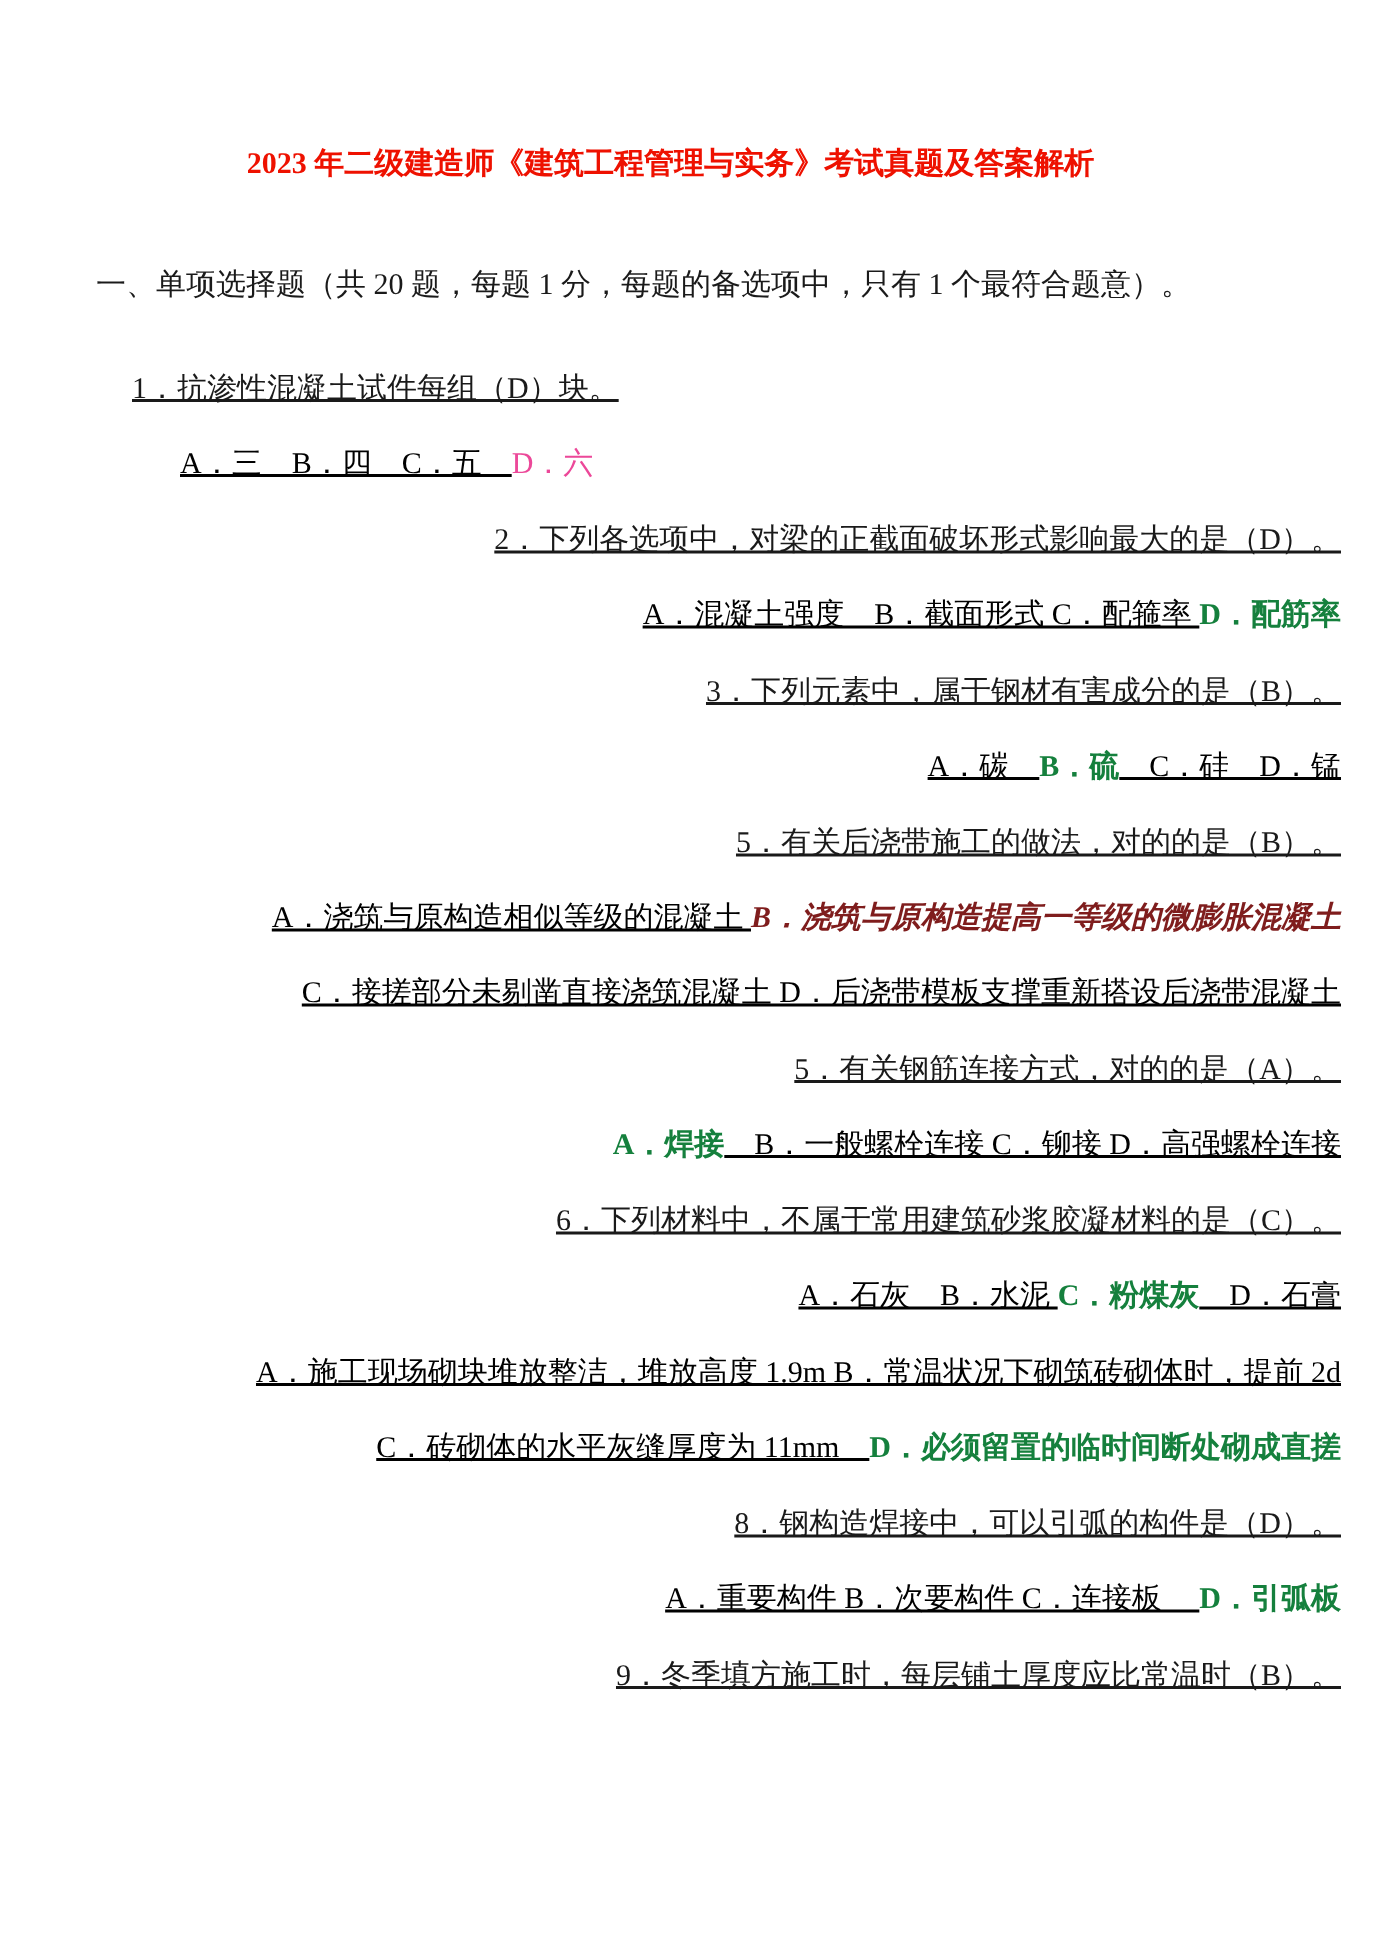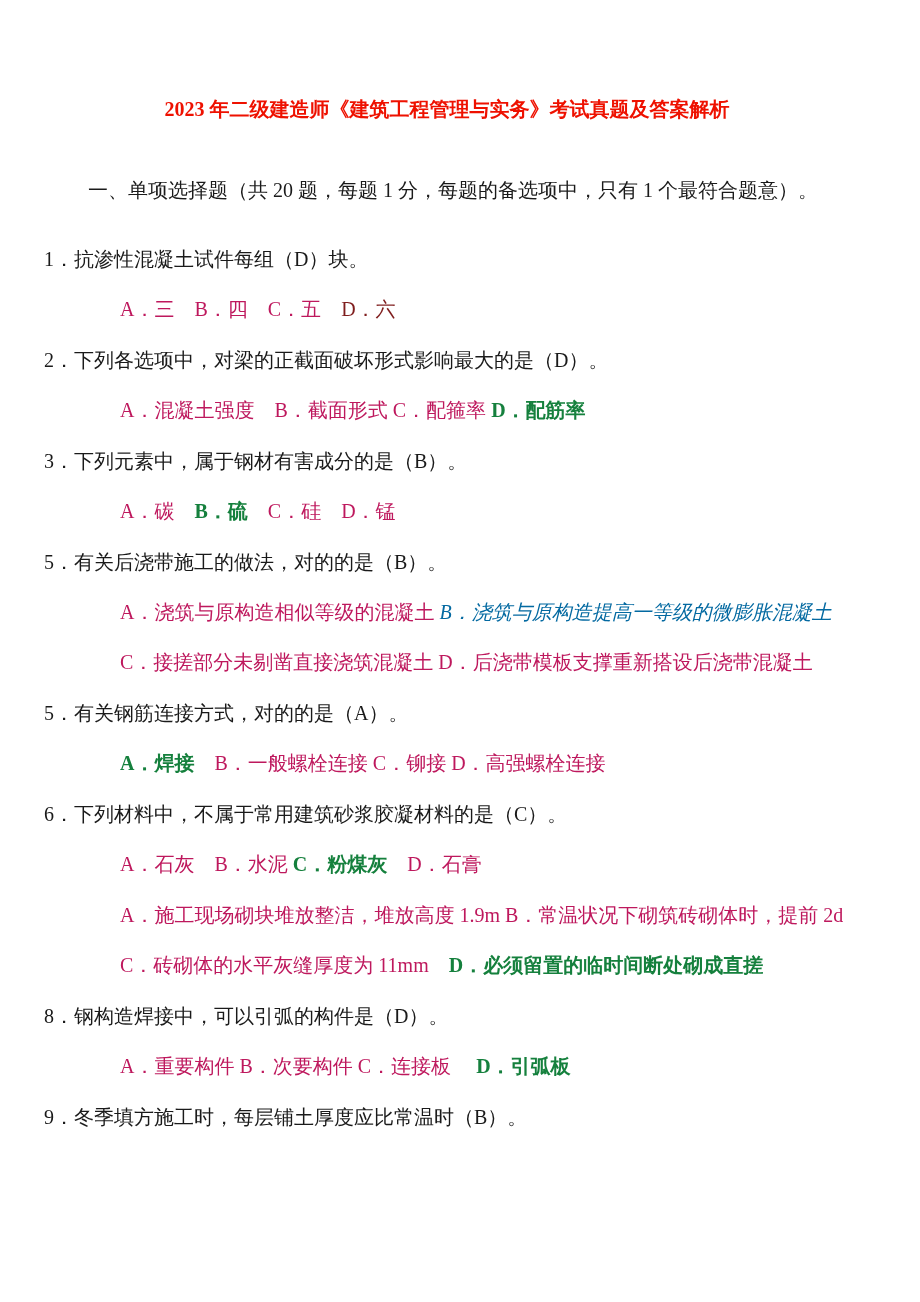--- a/index.html
+++ b/index.html
@@ -28,42 +28,42 @@
     height: 26px;
     line-height: 26px;
     text-align: center;
     font-size: 20px;
     font-weight: bold;
     color: #ee1100;
     white-space: pre-wrap;
   }
   .section-header {
     margin-top: 55px;
-    padding-left: 88px;
+    padding-left: 64px;
     line-height: 26px;
     font-size: 20px;
     white-space: pre-wrap;
   }
   .questions {
     margin-top: 31px;
   }
   .question-block { margin: 0; }
-  .question-block + .question-block { margin-top: 1px; }
+  .question-block + .question-block { margin-top: 1px; text-align: right; }
   .line {
     height: 50px;
     line-height: 50px;
     font-size: 20px;
     white-space: pre-wrap;
   }
-  .stem-line   { padding-left: 44px; }
+  .stem-line   { padding-left: 88px; text-decoration: underline; }
   .option-line { padding-left: 120px; }
-  .seg-normal  { color: #be185d; }
+  .seg-normal  { color: #000000; text-decoration: underline; }
   .seg-answer  { color: #15803d; font-weight: bold; }
-  .seg-answer_plain  { color: #7f1d1d; }
-  .seg-answer_italic { color: #0369a1; font-weight: normal; font-style: italic; }
+  .seg-answer_plain  { color: #ec4899; }
+  .seg-answer_italic { color: #7f1d1d; font-weight: bold; font-style: italic; }
   .watermark {
     position: absolute;
     left: 236px;
     top: 600px;
     z-index: 0;
     font-family: "DejaVu Sans", "Liberation Sans", sans-serif;
     font-size: 46px;
     letter-spacing: 2px;
     color: #d2d2d2;
     user-select: none;

